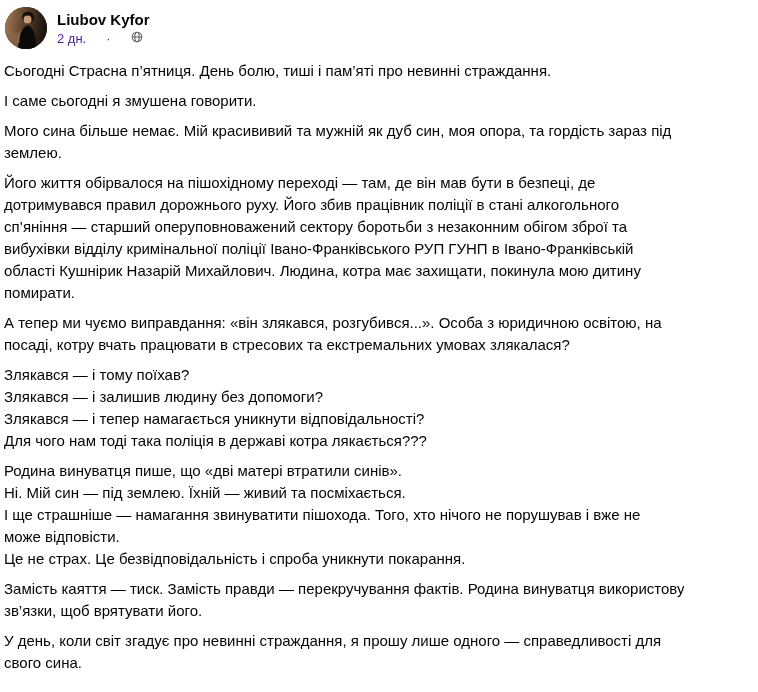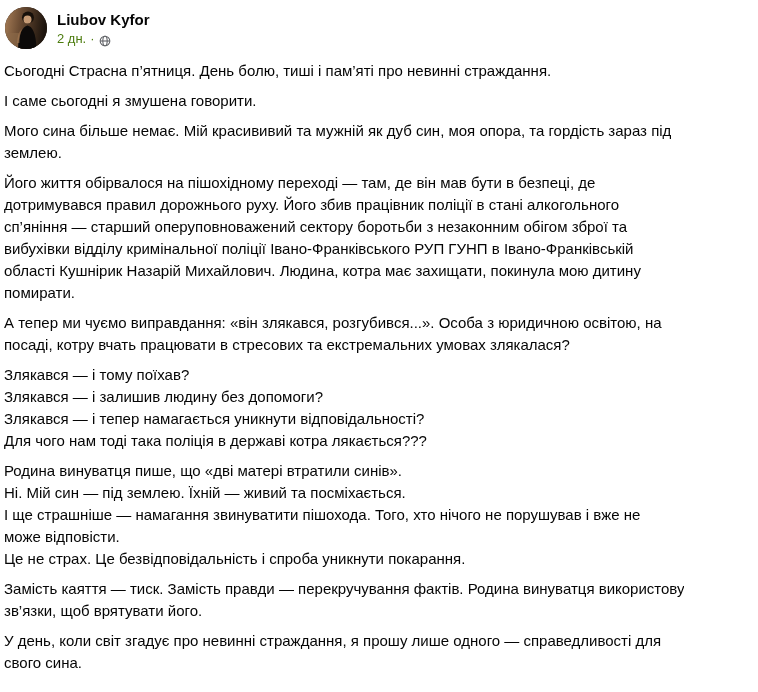--- a/index.html
+++ b/index.html
@@ -51,25 +51,25 @@
   .author {
     font-size: 15px;
     font-weight: 700;
     line-height: 19px;
     color: #050505;
     text-decoration: none;
     cursor: pointer;
   }
   .meta {
     display: flex;
-    align-items: flex-end;
-    gap: 4px;
+    align-items: flex-start;
+    gap: 20px;
     font-size: 13px;
     line-height: 16px;
-    color: #4d7c0f;
+    color: #4c1d95;
   }
   .meta .timestamp { cursor: pointer; }
   .globe { display: inline-flex; align-items: center; }
   .globe svg { display: block; }
   .more-btn {
     position: absolute;
     top: 21px;
     left: 730px;
     width: 26px;
     height: 20px;

